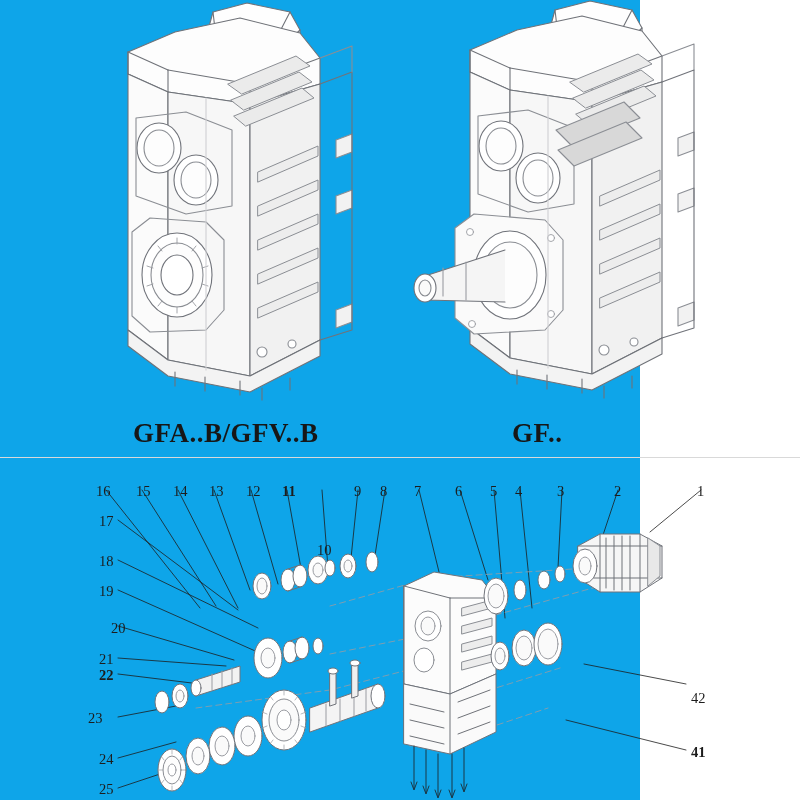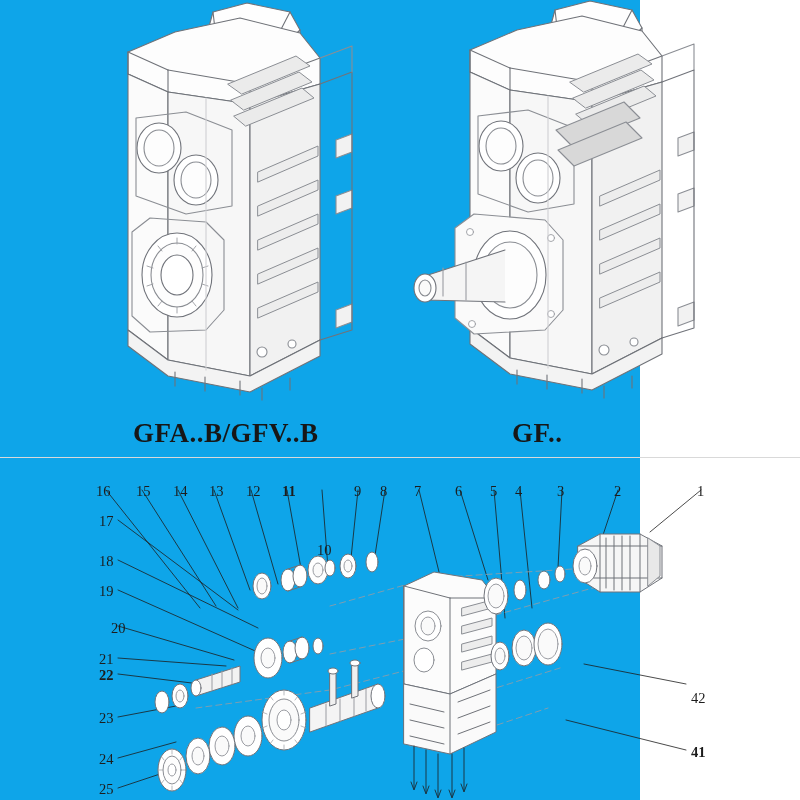--- a/index.html
+++ b/index.html
@@ -467,20 +467,20 @@
   <div class="num" style="left:557px; top:483px;">3</div>
   <div class="num" style="left:614px; top:483px;">2</div>
   <div class="num" style="left:697px; top:483px;">1</div>
 
   <div class="num" style="left:99px; top:513px;">17</div>
   <div class="num" style="left:99px; top:553px;">18</div>
   <div class="num" style="left:99px; top:583px;text-align:center;">19</div>
   <div class="num" style="left:99px; top:620px;margin-left:12px;">20</div>
   <div class="num" style="left:99px; top:651px;">21</div>
   <div class="num" style="left:99px; top:667px;font-weight:bold;">22</div>
-  <div class="num" style="left:99px; top:710px;font-family:Liberation Serif, serif;">23</div>
+  <div class="num" style="left:88px; top:710px;font-family:Liberation Serif, serif;">23</div>
   <div class="num" style="left:99px; top:751px;">24</div>
   <div class="num" style="left:99px; top:781px;">25</div>
 
   <div class="num" style="left:691px; top:678px;margin-top:12px;">42</div>
   <div class="num" style="left:691px; top:744px;font-weight:bold;">41</div>
 
 </div>
 
 </body></html>

